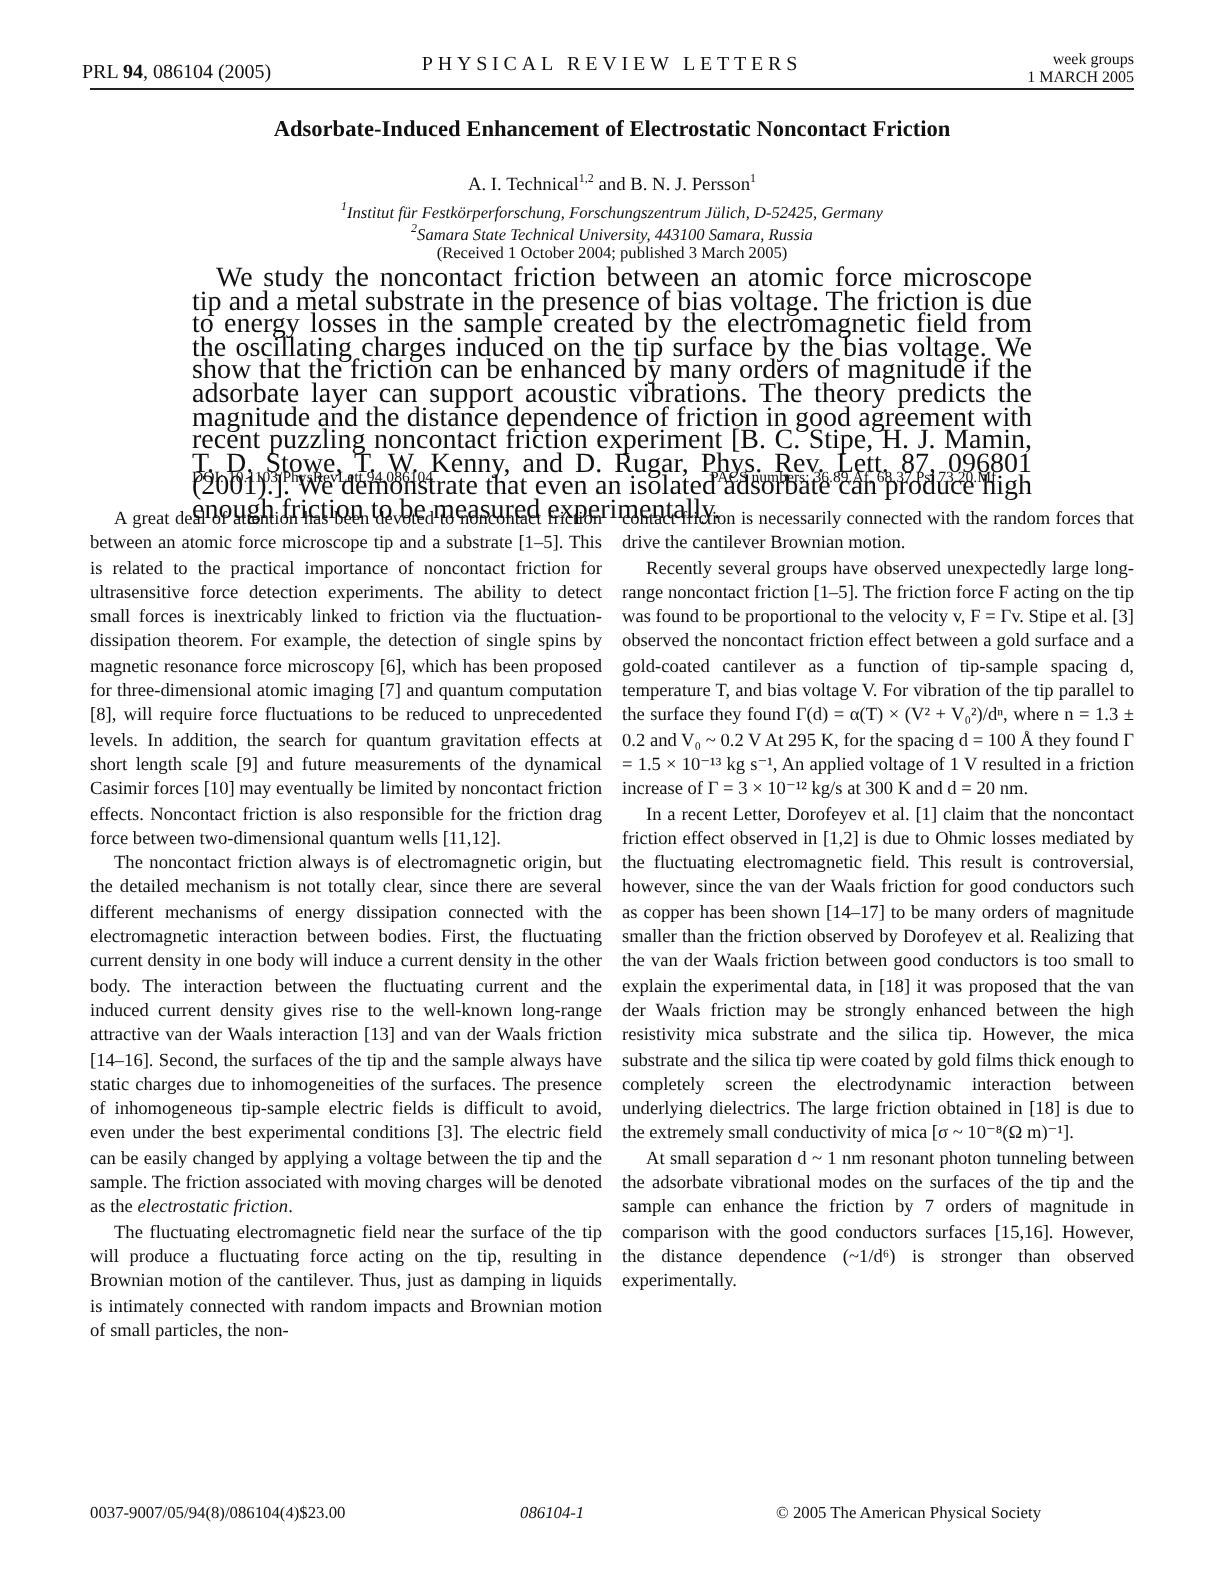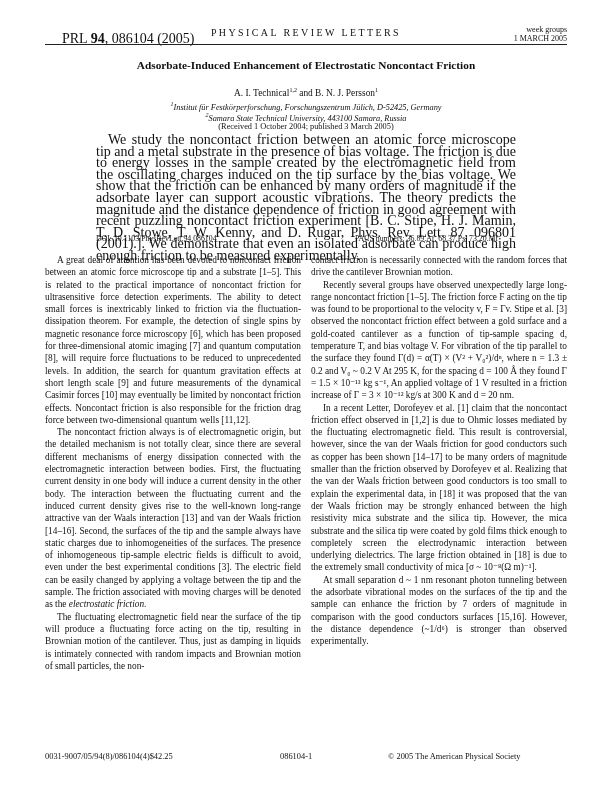--- a/index.html
+++ b/index.html
@@ -1,40 +1,40 @@
 <!DOCTYPE html>
 <html><head>
 <meta charset="utf-8">
 <style>
   html, body { margin: 0; padding: 0; background: #ffffff; }
   body { width: 612px; height: 792px; position: relative; overflow: hidden;
          font-family: "Liberation Serif", "DejaVu Serif", serif; color: #111; }
   .abs { position: absolute; }
-  .hdr-left { left: 62px; top: 31px; font-size: 14px; }
+  .hdr-left { left: 41px; top: 31px; font-size: 10px; }
   .hdr-left b { font-weight: bold; }
   .hdr-center { left: 200px; width: 212px; top: 27px; font-size: 10px; letter-spacing: 2.4px; text-align: center; }
   .hdr-right { right: 45px; top: 25px; font-size: 8px; text-align: right; line-height: 9px; }
   .hdr-rule { left: 45px; width: 522px; top: 44px; height: 0; border-top: 1.2px solid #222; }
   .title { left: 45px; width: 522px; top: 59px; font-size: 11.3px; font-weight: bold; text-align: center; }
   .authors { left: 45px; width: 522px; top: 87px; font-size: 9.4px; text-align: center; }
   .authors sup, .aff sup { font-size: 6px; }
   .aff { left: 45px; width: 522px; font-size: 8.3px; text-align: center; font-style: italic; }
   .aff1 { top: 101px; } .aff2 { top: 112px; }
   .received { left: 45px; width: 522px; top: 122px; font-size: 8.3px; text-align: center; }
   .abstract { left: 96px; width: 420px; top: 134px; font-size: 14px; line-height: 11.6px; text-align: justify; text-indent: 12px; }
   .doi { left: 96px; top: 234px; font-size: 7.8px; }
   .pacs { left: 355px; top: 234px; font-size: 7.8px; }
   .col { width: 256px; font-size: 9.3px; line-height: 12.3px; text-align: justify; }
   .col p { margin: 0; text-indent: 12px; }
   .col p.cont { text-indent: 0; }
   .colL { left: 45px; top: 254px; }
   .colR { left: 311px; top: 254px; }
   .foot { top: 752px; font-size: 8.4px; }
   .foot-l { left: 45px; }
-  .foot-c { left: 280px; }
+  .foot-c { left: 260px; font-style: italic; }
   .foot-r { left: 388px; }
   i { font-style: italic; }
 </style>
 </head>
 <body>
 
 <div class="abs hdr-left">
   <span>PRL</span>
   <b>94</b><span>, 086104 (2005)</span>
 </div>
@@ -67,15 +67,15 @@
   <p>The fluctuating electromagnetic field near the surface of the tip will produce a fluctuating force acting on the tip, resulting in Brownian motion of the cantilever. Thus, just as damping in liquids is intimately connected with random impacts and Brownian motion of small particles, the non-</p>
 </div>
 
 <div class="abs col colR">
   <p class="cont">contact friction is necessarily connected with the random forces that drive the cantilever Brownian motion.</p>
   <p>Recently several groups have observed unexpectedly large long-range noncontact friction [1–5]. The friction force F acting on the tip was found to be proportional to the velocity v, F = Γv. Stipe et al. [3] observed the noncontact friction effect between a gold surface and a gold-coated cantilever as a function of tip-sample spacing d, temperature T, and bias voltage V. For vibration of the tip parallel to the surface they found Γ(d) = α(T) × (V² + V₀²)/dⁿ, where n = 1.3 ± 0.2 and V₀ ~ 0.2 V At 295 K, for the spacing d = 100 Å they found Γ = 1.5 × 10⁻¹³ kg s⁻¹, An applied voltage of 1 V resulted in a friction increase of Γ = 3 × 10⁻¹² kg/s at 300 K and d = 20 nm.</p>
   <p>In a recent Letter, Dorofeyev et al. [1] claim that the noncontact friction effect observed in [1,2] is due to Ohmic losses mediated by the fluctuating electromagnetic field. This result is controversial, however, since the van der Waals friction for good conductors such as copper has been shown [14–17] to be many orders of magnitude smaller than the friction observed by Dorofeyev et al. Realizing that the van der Waals friction between good conductors is too small to explain the experimental data, in [18] it was proposed that the van der Waals friction may be strongly enhanced between the high resistivity mica substrate and the silica tip. However, the mica substrate and the silica tip were coated by gold films thick enough to completely screen the electrodynamic interaction between underlying dielectrics. The large friction obtained in [18] is due to the extremely small conductivity of mica [σ ~ 10⁻⁸(Ω m)⁻¹].</p>
   <p>At small separation d ~ 1 nm resonant photon tunneling between the adsorbate vibrational modes on the surfaces of the tip and the sample can enhance the friction by 7 orders of magnitude in comparison with the good conductors surfaces [15,16]. However, the distance dependence (~1/d⁶) is stronger than observed experimentally.</p>
 </div>
 
-<div class="abs foot foot-l">0031-9007/05/94(8)/086104(4)$42.25</div>
+<div class="abs foot foot-l">0037-9007/05/94(8)/086104(4)$23.00</div>
 <div class="abs foot foot-c">086104-1</div>
 <div class="abs foot foot-r">© 2005 The American Physical Society</div>
 
 </body></html>

